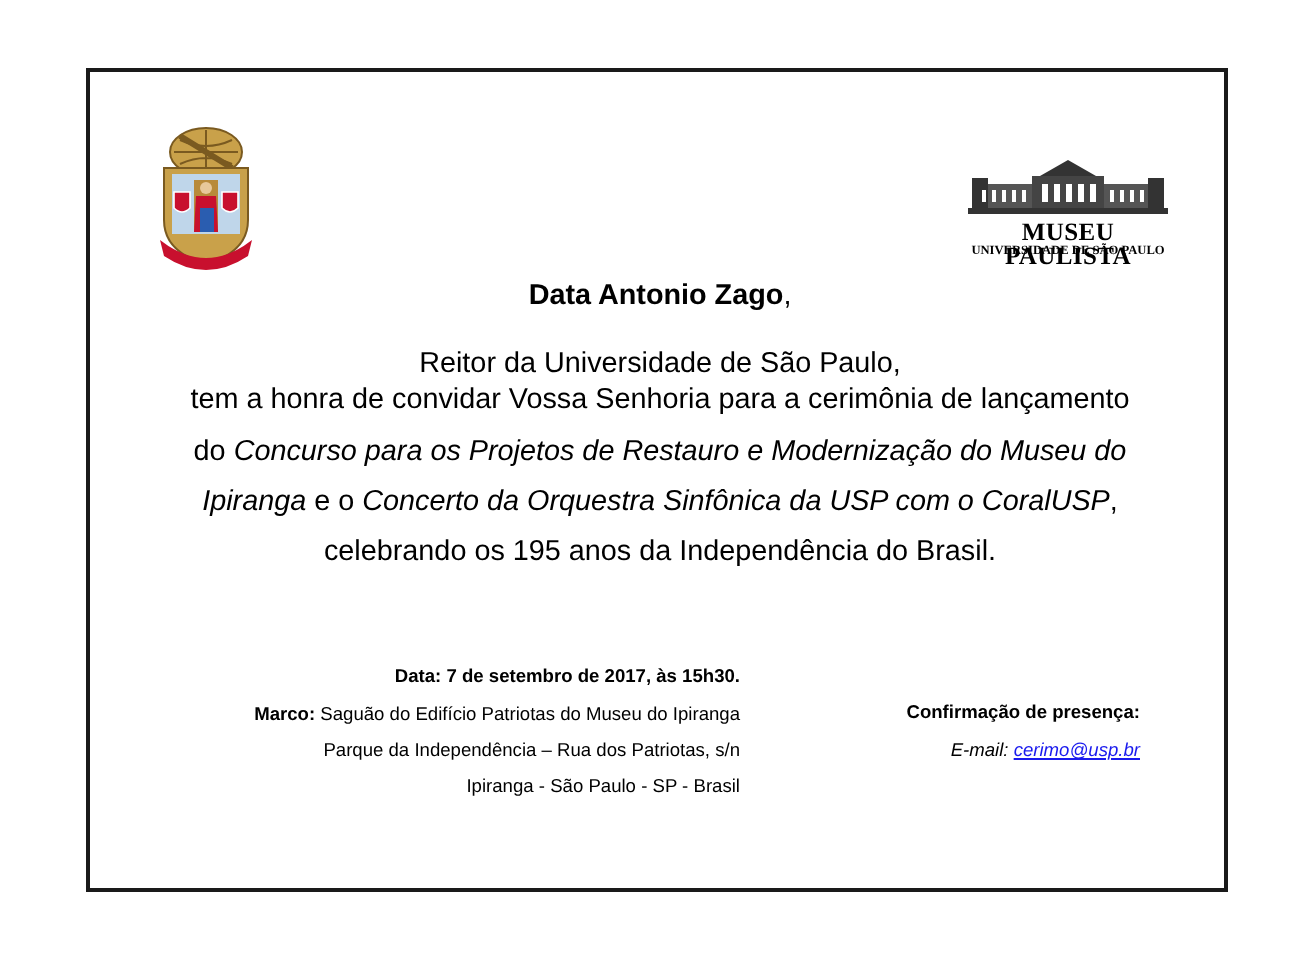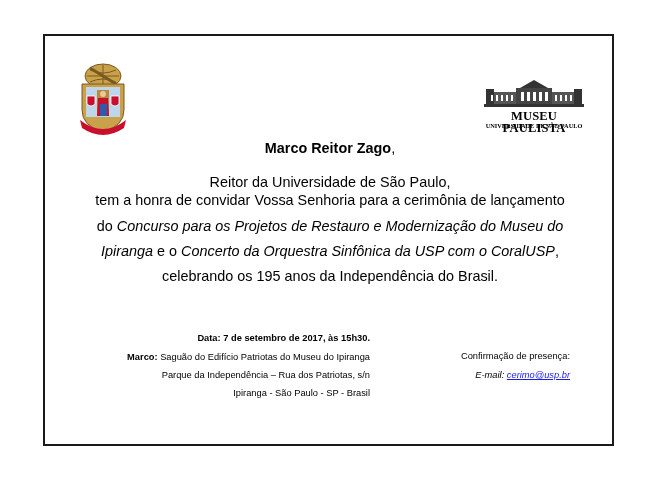--- a/index.html
+++ b/index.html
@@ -19,21 +19,21 @@
   .l2 { top:174px; }
   .l3 { top:192px; }
   .l4 { top:218px; }
   .l5 { top:243px; }
   .l6 { top:268px; }
   .det { position:absolute; text-align:right; font-size:9.3px; line-height:12px; }
   .d1 { left:70px; width:300px; top:332px; font-weight:bold; }
   .d2 { left:70px; width:300px; top:351px; }
   .d3 { left:70px; width:300px; top:369px; }
   .d4 { left:70px; width:300px; top:387px; }
-  .c1 { left:400px; width:170px; top:350px; font-weight:normal; }
+  .c1 { left:400px; width:170px; top:350px; font-weight:bold; }
   .c2 { left:400px; width:170px; top:369px;font-style:italic; }
   .link { color:#1a1aee; text-decoration:underline; cursor:pointer; }
   b { font-weight:bold; }
   i { font-style:italic; }
 </style>
 </head>
 <body>
 
 <div class="card"></div>
 
@@ -82,21 +82,21 @@
         <rect x="45" y="14" width="3" height="9"></rect>
         <rect x="51" y="14" width="3" height="9"></rect>
         <rect x="57" y="14" width="3" height="9"></rect>
         <rect x="63" y="14" width="3" height="9"></rect>
     </g>
   </svg>
   <div class="title">MUSEU PAULISTA</div>
   <div class="sub">UNIVERSIDADE DE SÃO PAULO</div>
 </div>
 
-<div class="main l1"><span>Marco Reitor Zago</span><span style="font-weight:normal">,</span></div>
+<div class="main l1"><span>Data Antonio Zago</span><span style="font-weight:normal">,</span></div>
 <div class="main l2">Reitor da Universidade de São Paulo,</div>
 <div class="main l3">tem a honra de convidar Vossa Senhoria para a cerimônia de lançamento</div>
 <div class="main l4"><span>do </span><i>Concurso para os Projetos de Restauro e Modernização do Museu do</i></div>
 <div class="main l5"><i>Ipiranga</i><span> e o </span><i>Concerto da Orquestra Sinfônica da USP com o CoralUSP</i><span>,</span></div>
 <div class="main l6">celebrando os 195 anos da Independência do Brasil.</div>
 
 <div class="det d1">Data: 7 de setembro de 2017, às 15h30.</div>
 <div class="det d2"><b>Marco:</b><span> Saguão do Edifício Patriotas do Museu do Ipiranga</span></div>
 <div class="det d3">Parque da Independência – Rua dos Patriotas, s/n</div>
 <div class="det d4">Ipiranga - São Paulo - SP - Brasil</div>

